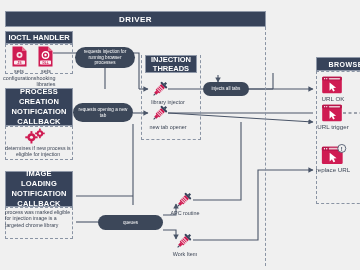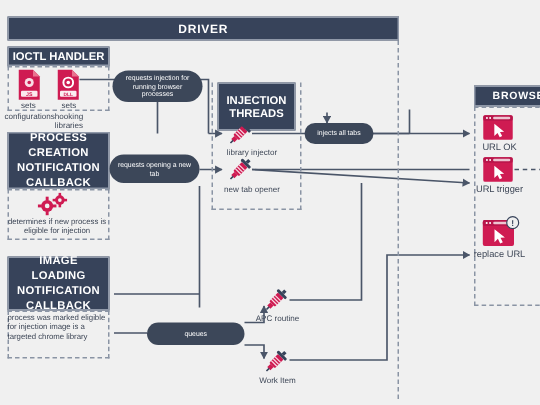--- a/index.html
+++ b/index.html
@@ -218,21 +218,21 @@
   <div class="cbnote" style="left:-10px;top:209px;width:70px;text-align:left;padding-left:2px;">process was marked eligible for injection image is a targeted chrome library</div>
 
   <div class="pill" style="left:62px;top:47px;width:60px;height:21px;">requests injection for running browser processes</div>
 
   <div class="pill" style="left:60px;top:103px;width:60px;height:19px;">requests opening a new tab</div>
 
   <div class="pill" style="left:190px;top:82px;width:46px;height:14px;">injects all tabs</div>
 
   <div class="pill" style="left:85px;top:215px;width:65px;height:15px;">queues</div>
 
-  <div class="lane-title" style="left:132px;top:55px;width:52px;height:32px;line-height:9px;">INJECTION THREADS</div>
+  <div class="lane-title" style="left:132px;top:55px;width:52px;height:18px;line-height:9px;">INJECTION THREADS</div>
   <div class="dashed-region" style="left:128px;top:55px;width:60px;height:85px;border-top:none;"></div>
 
   <svg class="icon syringe" style="left:138px;top:80px;" viewBox="0 0 24 24">
     <g transform="rotate(-45 12 12)">
       <rect x="3" y="10" width="4" height="4" fill="#cf1b52"></rect>
       <rect x="7" y="8.5" width="11" height="7" rx="1" fill="#cf1b52"></rect>
       <rect x="9" y="8.5" width="1.1" height="7" fill="#fff" opacity=".85"></rect>
       <rect x="11.4" y="8.5" width="1.1" height="7" fill="#fff" opacity=".85"></rect>
       <rect x="13.8" y="8.5" width="1.1" height="7" fill="#fff" opacity=".85"></rect>
       <rect x="18" y="6.5" width="2.6" height="11" rx="1" fill="#37435a"></rect>

